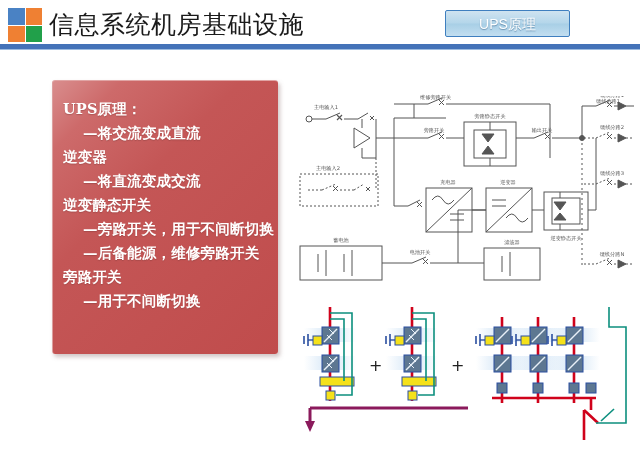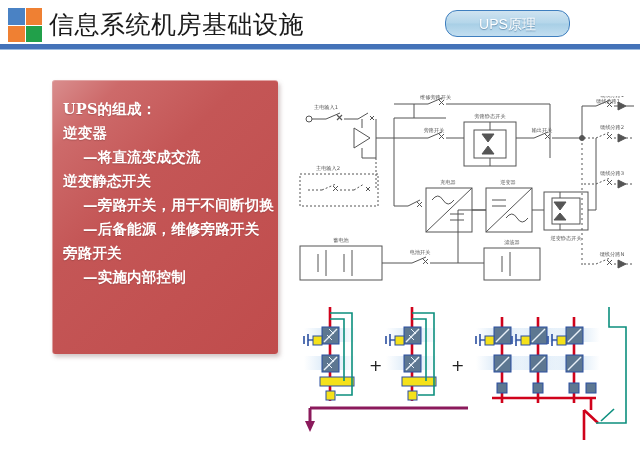--- a/index.html
+++ b/index.html
@@ -40,21 +40,21 @@
     color: #1a1a1a;
     letter-spacing: 0.5px;
     white-space: nowrap;
     font-weight: 400;
   }
 
   #topic-badge {
     position: absolute;
     right: 10px; top: 10px;
     width: 125px; height: 27px;
-    border-radius: 12px;
+    border-radius: 2px;
     border: 1.5px solid #3f7fbf;
     background: linear-gradient(to bottom, #cfe3f0 0%, #b4d6ea 48%, #a8cfe6 52%, #c2def0 100%);
     color: #ffffff;
     font-size: 14px;
     text-align: center;
     line-height: 27px;
     text-shadow: 0 1px 1px rgba(90,130,165,.85);
     box-sizing: border-box;
   }
 
@@ -127,28 +127,29 @@
 
   <div id="page-title">信息系统机房基础设施</div>
 
   <div id="topic-badge">UPS原理</div>
 
   <div id="header-rule"></div>
   <div id="header-rule2"></div>
 </div>
 
 <div id="ups-panel">
-  <div class="ln">UPS的组成：</div>
+  <div class="ln">UPS原理：</div>
+  <div class="ln sub">—将交流变成直流</div>
   <div class="ln">逆变器</div>
   <div class="ln sub">—将直流变成交流</div>
   <div class="ln">逆变静态开关</div>
   <div class="ln sub">—旁路开关，用于不间断切换</div>
   <div class="ln sub">—后备能源，维修旁路开关</div>
   <div class="ln">旁路开关</div>
-  <div class="ln sub">—实施内部控制</div>
+  <div class="ln sub">—用于不间断切换</div>
 </div>
 
 <div id="circuit">
 <svg width="338" height="190" viewBox="0 0 338 190" xmlns="http://www.w3.org/2000/svg">
   <g stroke="#555" fill="none" stroke-width="1">
 
     <circle cx="13" cy="23" r="3"></circle>
     <path d="M16 23 L30 23"></path>
     <path d="M30 23 L44 17"></path>
     <path d="M41 19 l5 5 M46 19 l-5 5" stroke-width="1.2"></path>

